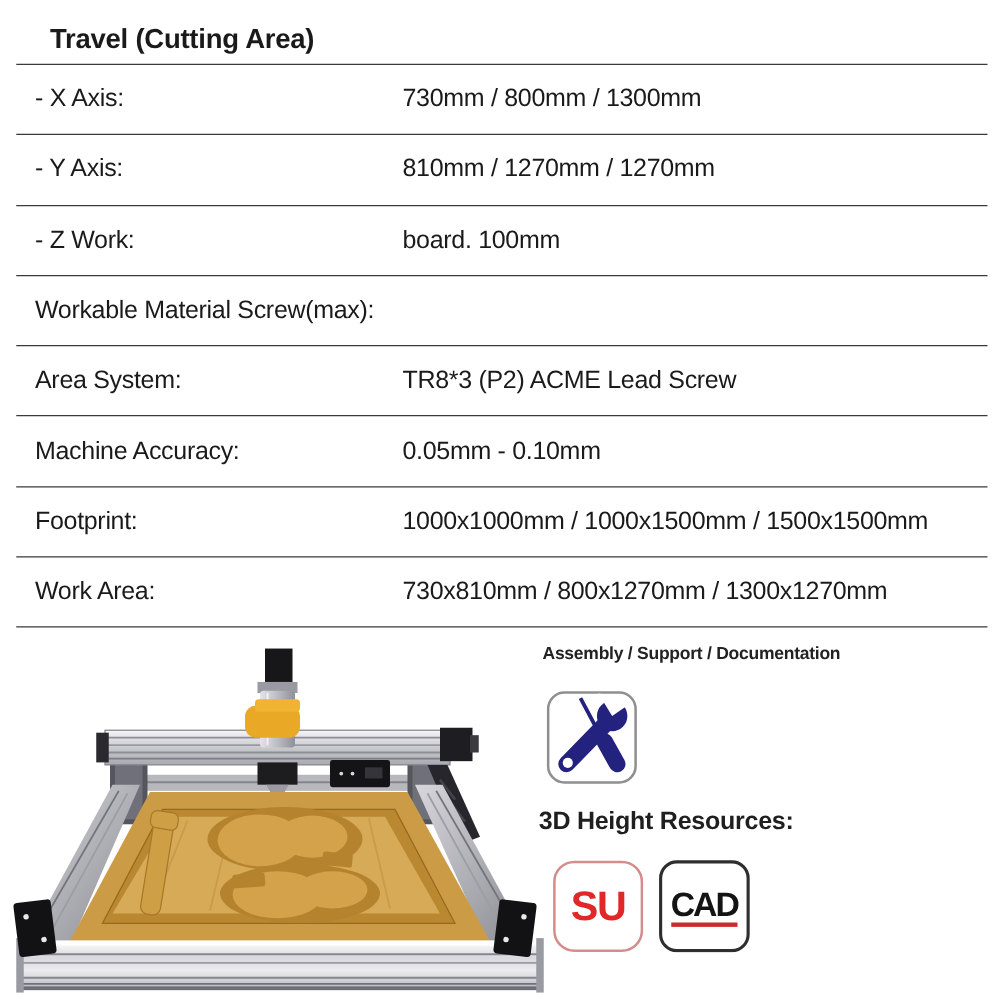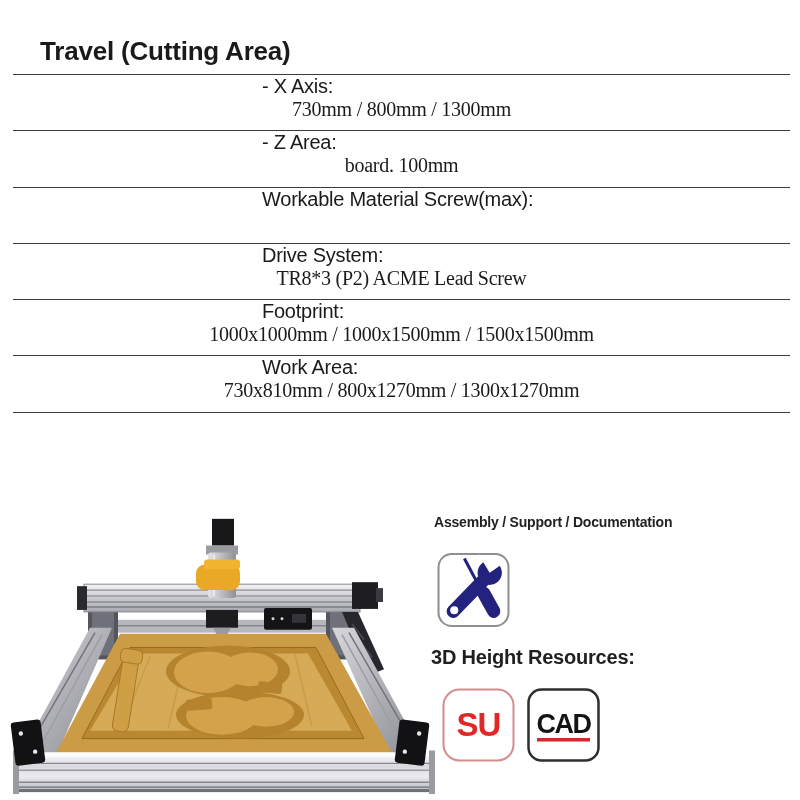--- a/index.html
+++ b/index.html
@@ -6,31 +6,30 @@
   body{
     width:800px;height:800px;position:relative;overflow:hidden;
     font-family:"Liberation Sans",sans-serif;color:#1a1a1a;
     -webkit-font-smoothing:antialiased;
   }
   
   .spec-table{position:absolute;left:13px;top:0;width:777px;}
   .spec-header{
     height:52px;display:flex;align-items:flex-end;
     padding:0 0 7px 27px;box-sizing:border-box;
-    font-size:26px;font-weight:bold;letter-spacing:-0.2px;
+    font-size:22px;font-weight:bold;letter-spacing:-0.2px;
     border-bottom:1.5px solid #3a3a3a;
-    margin-top:23px;
   }
   .spec-row{
     height:55.3px;display:flex;align-items:center;
     border-bottom:1.5px solid #3a3a3a;
-    font-size:20px;letter-spacing:-0.25px;flex-direction:column;
+    font-size:20px;letter-spacing:-0.25px;
   }
   .spec-label{flex:0 0 auto;min-width:309px;padding-left:15px;box-sizing:border-box;white-space:nowrap;}
-  .spec-value{flex:1;white-space:nowrap;font-family:Liberation Serif, serif;}
+  .spec-value{flex:1;white-space:nowrap;}
   
   .assembly-heading{
     position:absolute;left:434px;top:514px;
     font-size:14px;font-weight:600;letter-spacing:-0.2px;color:#222;
   }
   .models-heading{
     position:absolute;left:431px;top:646px;
     font-size:20px;font-weight:700;letter-spacing:-0.2px;color:#1f1f1f;
   }
   .badge{position:absolute;display:block;}
@@ -44,29 +43,37 @@
 <body>
 
 <div class="spec-table">
   <div class="spec-header">Travel (Cutting Area)</div>
 
   <div class="spec-row">
     <div class="spec-label">- X Axis:</div>
     <div class="spec-value">730mm / 800mm / 1300mm</div>
   </div>
   <div class="spec-row">
-    <div class="spec-label">- Z Area:</div>
+    <div class="spec-label">- Y Axis:</div>
+    <div class="spec-value">810mm / 1270mm / 1270mm</div>
+  </div>
+  <div class="spec-row">
+    <div class="spec-label">- Z Work:</div>
     <div class="spec-value">board. 100mm</div>
   </div>
   <div class="spec-row">
     <div class="spec-label">Workable Material Screw(max):</div>
   </div>
   <div class="spec-row">
-    <div class="spec-label">Drive System:</div>
+    <div class="spec-label">Area System:</div>
     <div class="spec-value">TR8*3 (P2) ACME Lead Screw</div>
+  </div>
+  <div class="spec-row">
+    <div class="spec-label">Machine Accuracy:</div>
+    <div class="spec-value">0.05mm - 0.10mm</div>
   </div>
   <div class="spec-row">
     <div class="spec-label">Footprint:</div>
     <div class="spec-value">1000x1000mm / 1000x1500mm / 1500x1500mm</div>
   </div>
   <div class="spec-row">
     <div class="spec-label">Work Area:</div>
     <div class="spec-value">730x810mm / 800x1270mm / 1300x1270mm</div>
   </div>
 </div>

